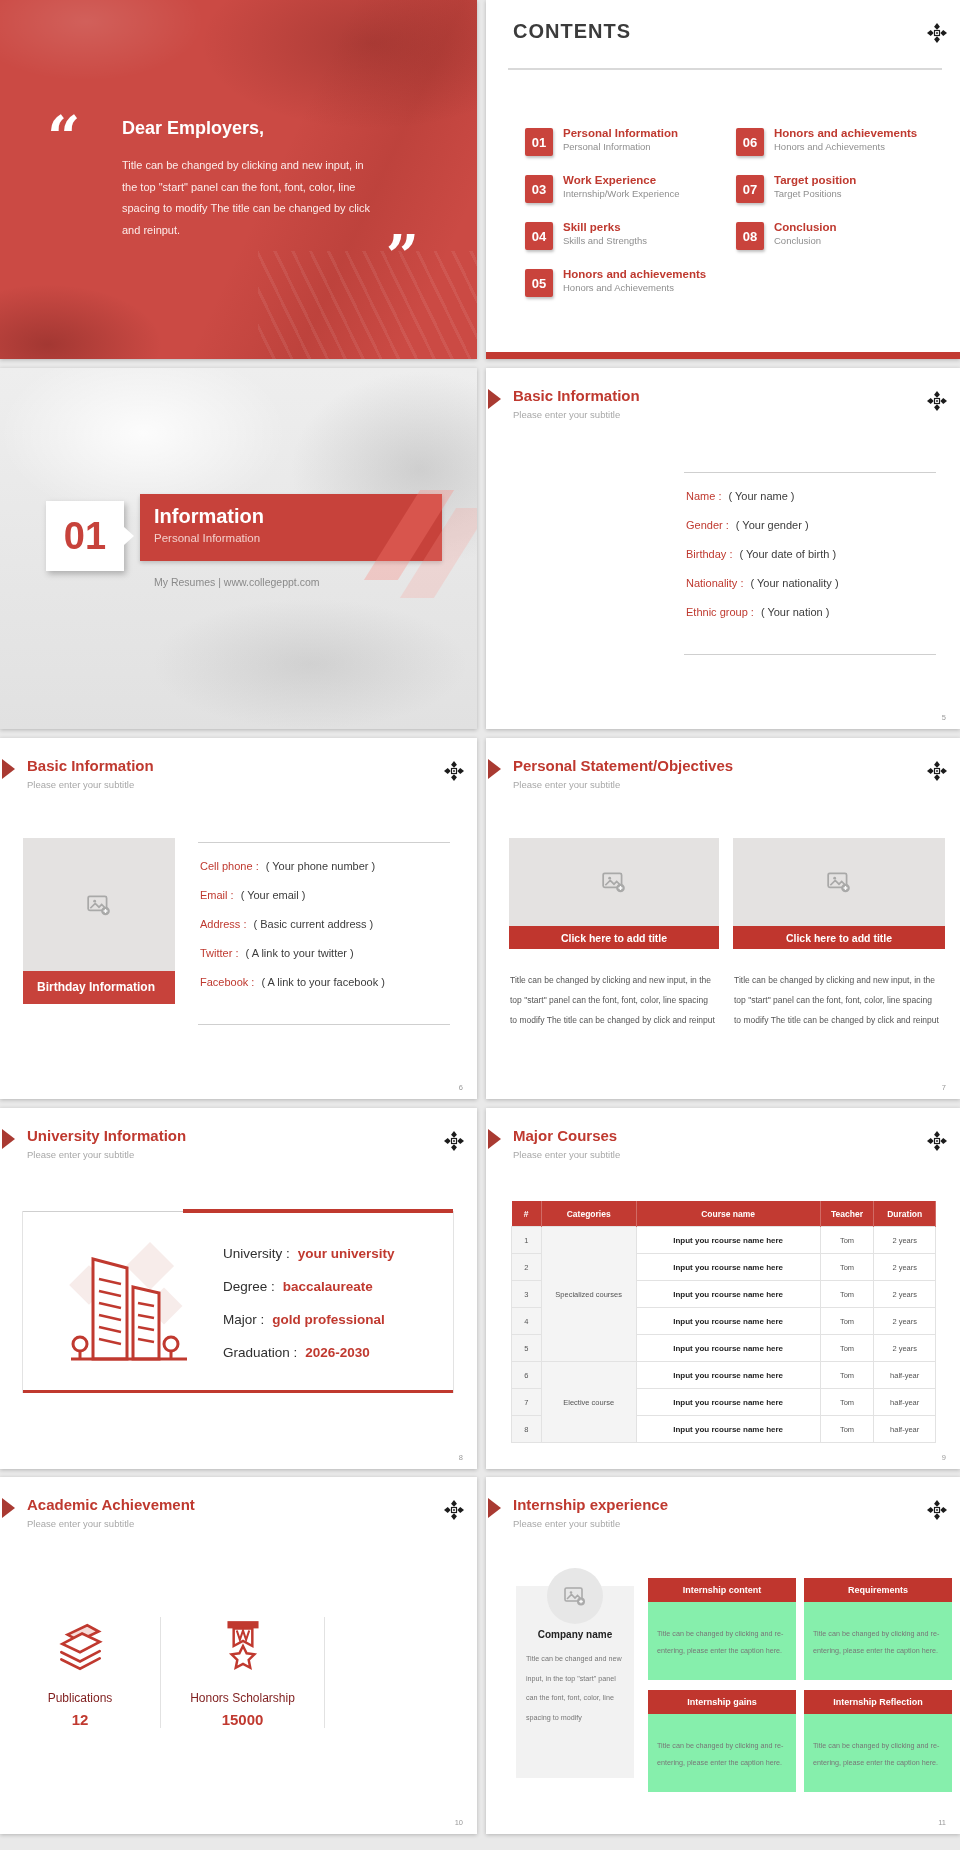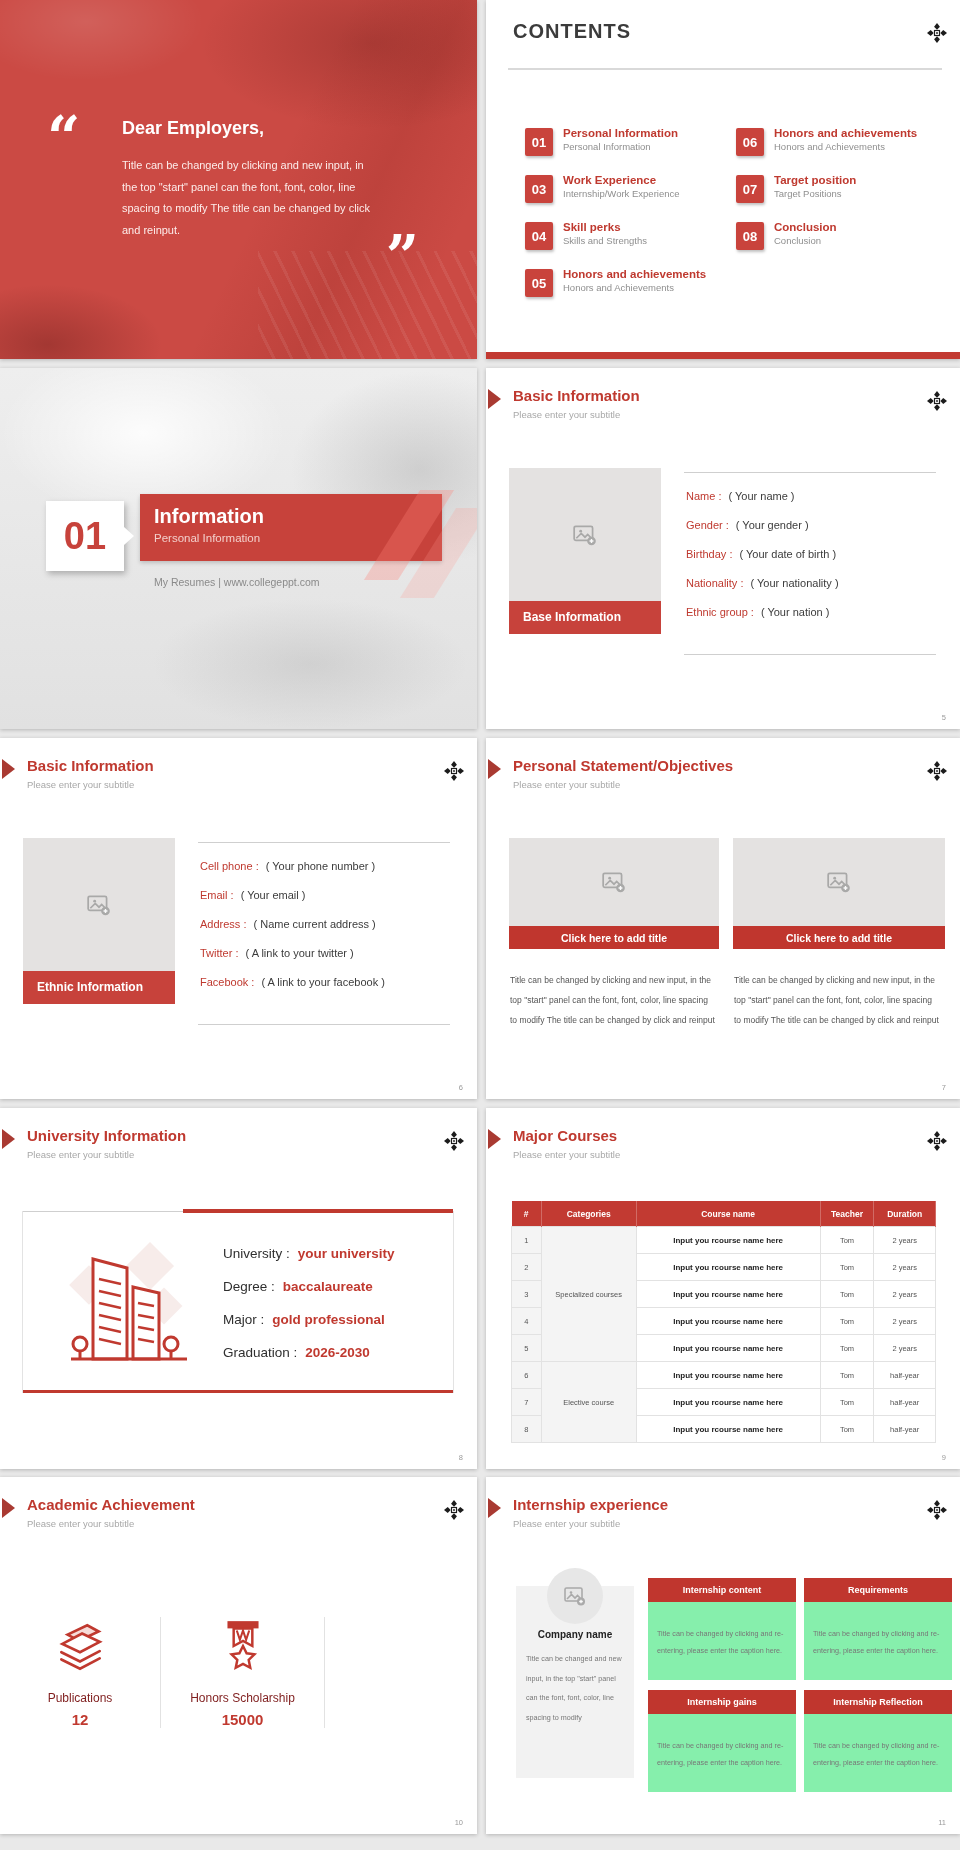--- a/index.html
+++ b/index.html
@@ -220,100 +220,88 @@
     <span class="orn"><svg viewBox="0 0 24 24" width="20" height="20">
           <g fill="#1c1c1c">
             <polygon points="12,0 15.5,4.5 12,8 8.5,4.5"></polygon>
             <polygon points="12,16 15.5,19.5 12,24 8.5,19.5"></polygon>
             <polygon points="0,12 4.5,8.5 8,12 4.5,15.5"></polygon>
             <polygon points="16,12 19.5,8.5 24,12 19.5,15.5"></polygon>
             <rect x="9" y="9" width="6" height="6" fill="none" stroke="#1c1c1c" stroke-width="1.4"></rect>
             <circle cx="12" cy="12" r="1.1"></circle>
           </g>
         </svg></span>
+    <div class="rule-t"></div>
+    <div class="frows">
+      <div class="frow">
+          <span class="fl">Name :</span>
+          <span class="fv">( Your name )</span>
+        </div>
+      <div class="frow">
+          <span class="fl">Gender :</span>
+          <span class="fv">( Your gender )</span>
+        </div>
+      <div class="frow">
+          <span class="fl">Birthday :</span>
+          <span class="fv">( Your date of birth )</span>
+        </div>
+      <div class="frow">
+          <span class="fl">Nationality :</span>
+          <span class="fv">( Your nationality )</span>
+        </div>
+      <div class="frow">
+          <span class="fl">Ethnic group :</span>
+          <span class="fv">( Your nation )</span>
+        </div>
+    </div>
+    <div class="rule-b"></div>
+    <div class="pagenum">5</div>
+  </section>
+
+  <section class="slide s5">
+    <div class="hd">
+        <span class="tri"></span>
+      <div class="ttl">Basic Information</div>
+      <div class="sub">Please enter your subtitle</div>
+    </div>
+    <span class="orn"><svg viewBox="0 0 24 24" width="20" height="20">
+          <g fill="#1c1c1c">
+            <polygon points="12,0 15.5,4.5 12,8 8.5,4.5"></polygon>
+            <polygon points="12,16 15.5,19.5 12,24 8.5,19.5"></polygon>
+            <polygon points="0,12 4.5,8.5 8,12 4.5,15.5"></polygon>
+            <polygon points="16,12 19.5,8.5 24,12 19.5,15.5"></polygon>
+            <rect x="9" y="9" width="6" height="6" fill="none" stroke="#1c1c1c" stroke-width="1.4"></rect>
+            <circle cx="12" cy="12" r="1.1"></circle>
+          </g>
+        </svg></span>
     <div class="fig">
       <div class="fig-box">
           <svg class="picico" width="26" height="26" viewBox="0 0 24 24" fill="none" stroke="#9b9b9b" stroke-width="1.6">
             <rect x="2" y="4" width="17" height="13" rx="1.5"></rect>
             <circle cx="8" cy="8.5" r="1.3" fill="#9b9b9b" stroke="none"></circle>
             <path d="M4 15 l4.5-4.5 3.5 3.5 2.5-2.5 4 4"></path>
             <circle cx="18" cy="17.5" r="4" fill="#9b9b9b" stroke="none"></circle>
             <path d="M18 15.7 v3.6 M16.2 17.5 h3.6" stroke="#fff" stroke-width="1.3"></path>
           </svg>
         </div>
-      <div class="fig-label">Base Information</div>
+      <div class="fig-label">Birthday Information</div>
     </div>
     <div class="rule-t"></div>
     <div class="frows">
       <div class="frow">
-          <span class="fl">Name :</span>
-          <span class="fv">( Your name )</span>
-        </div>
-      <div class="frow">
-          <span class="fl">Gender :</span>
-          <span class="fv">( Your gender )</span>
-        </div>
-      <div class="frow">
-          <span class="fl">Birthday :</span>
-          <span class="fv">( Your date of birth )</span>
-        </div>
-      <div class="frow">
-          <span class="fl">Nationality :</span>
-          <span class="fv">( Your nationality )</span>
-        </div>
-      <div class="frow">
-          <span class="fl">Ethnic group :</span>
-          <span class="fv">( Your nation )</span>
-        </div>
-    </div>
-    <div class="rule-b"></div>
-    <div class="pagenum">5</div>
-  </section>
-
-  <section class="slide s5">
-    <div class="hd">
-        <span class="tri"></span>
-      <div class="ttl">Basic Information</div>
-      <div class="sub">Please enter your subtitle</div>
-    </div>
-    <span class="orn"><svg viewBox="0 0 24 24" width="20" height="20">
-          <g fill="#1c1c1c">
-            <polygon points="12,0 15.5,4.5 12,8 8.5,4.5"></polygon>
-            <polygon points="12,16 15.5,19.5 12,24 8.5,19.5"></polygon>
-            <polygon points="0,12 4.5,8.5 8,12 4.5,15.5"></polygon>
-            <polygon points="16,12 19.5,8.5 24,12 19.5,15.5"></polygon>
-            <rect x="9" y="9" width="6" height="6" fill="none" stroke="#1c1c1c" stroke-width="1.4"></rect>
-            <circle cx="12" cy="12" r="1.1"></circle>
-          </g>
-        </svg></span>
-    <div class="fig">
-      <div class="fig-box">
-          <svg class="picico" width="26" height="26" viewBox="0 0 24 24" fill="none" stroke="#9b9b9b" stroke-width="1.6">
-            <rect x="2" y="4" width="17" height="13" rx="1.5"></rect>
-            <circle cx="8" cy="8.5" r="1.3" fill="#9b9b9b" stroke="none"></circle>
-            <path d="M4 15 l4.5-4.5 3.5 3.5 2.5-2.5 4 4"></path>
-            <circle cx="18" cy="17.5" r="4" fill="#9b9b9b" stroke="none"></circle>
-            <path d="M18 15.7 v3.6 M16.2 17.5 h3.6" stroke="#fff" stroke-width="1.3"></path>
-          </svg>
-        </div>
-      <div class="fig-label">Ethnic Information</div>
-    </div>
-    <div class="rule-t"></div>
-    <div class="frows">
-      <div class="frow">
           <span class="fl">Cell phone :</span>
           <span class="fv">( Your phone number )</span>
         </div>
       <div class="frow">
           <span class="fl">Email :</span>
           <span class="fv">( Your email )</span>
         </div>
       <div class="frow">
           <span class="fl">Address :</span>
-          <span class="fv">( Name current address )</span>
+          <span class="fv">( Basic current address )</span>
         </div>
       <div class="frow">
           <span class="fl">Twitter :</span>
           <span class="fv">( A link to your twitter )</span>
         </div>
       <div class="frow">
           <span class="fl">Facebook :</span>
           <span class="fv">( A link to your facebook )</span>
         </div>
     </div>

